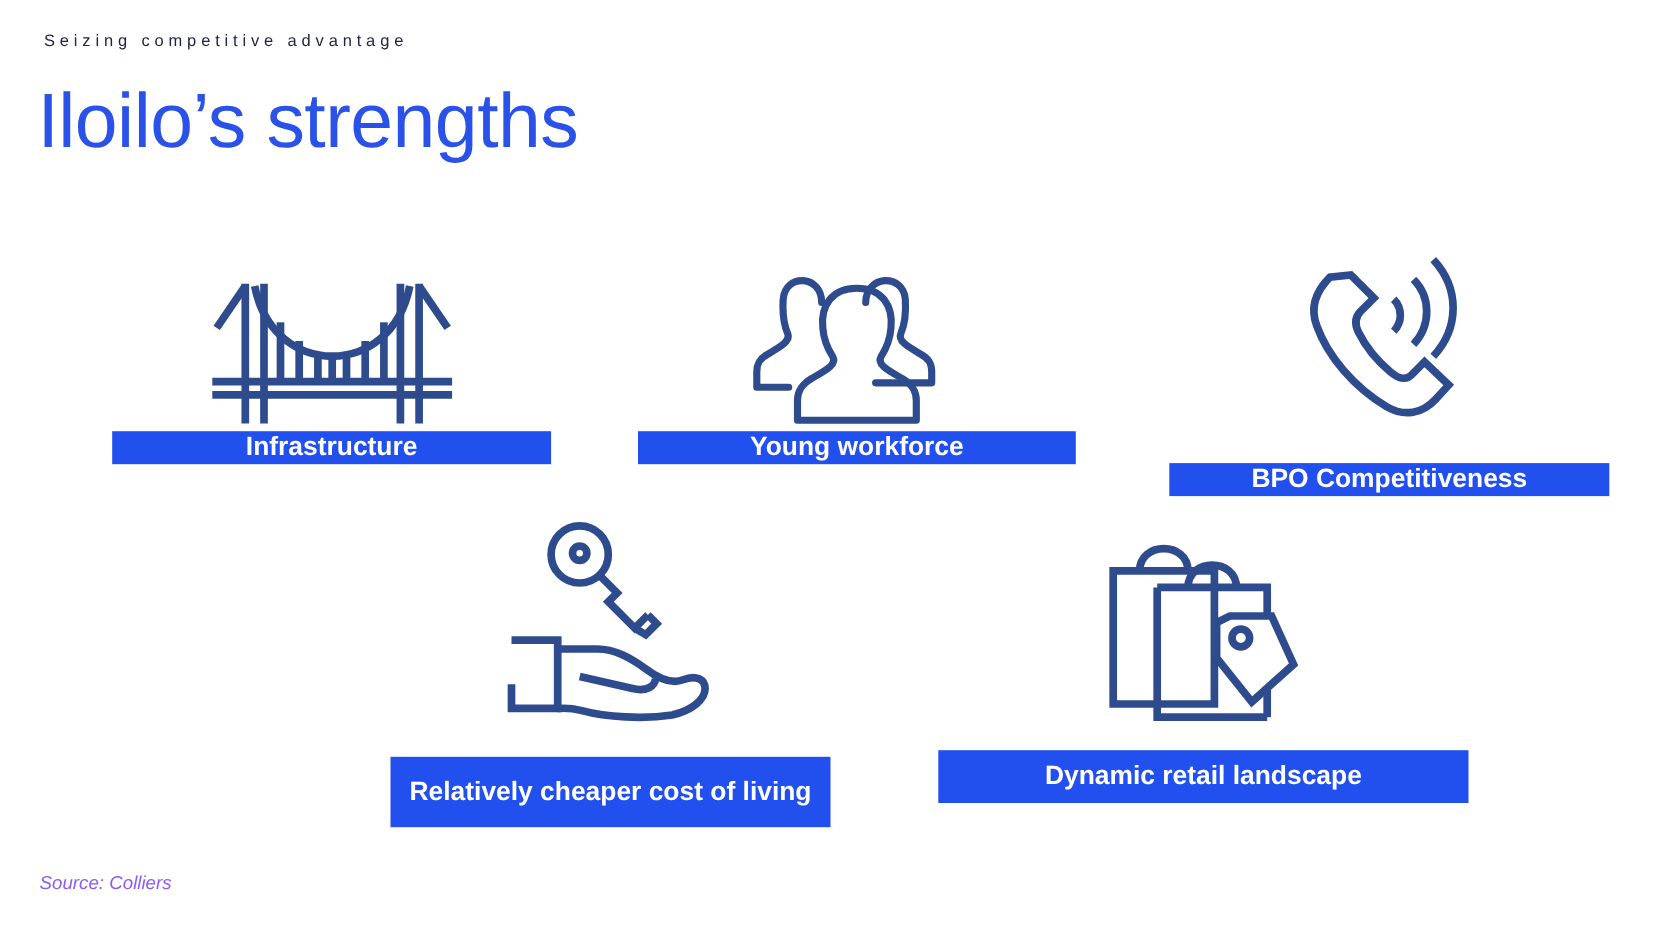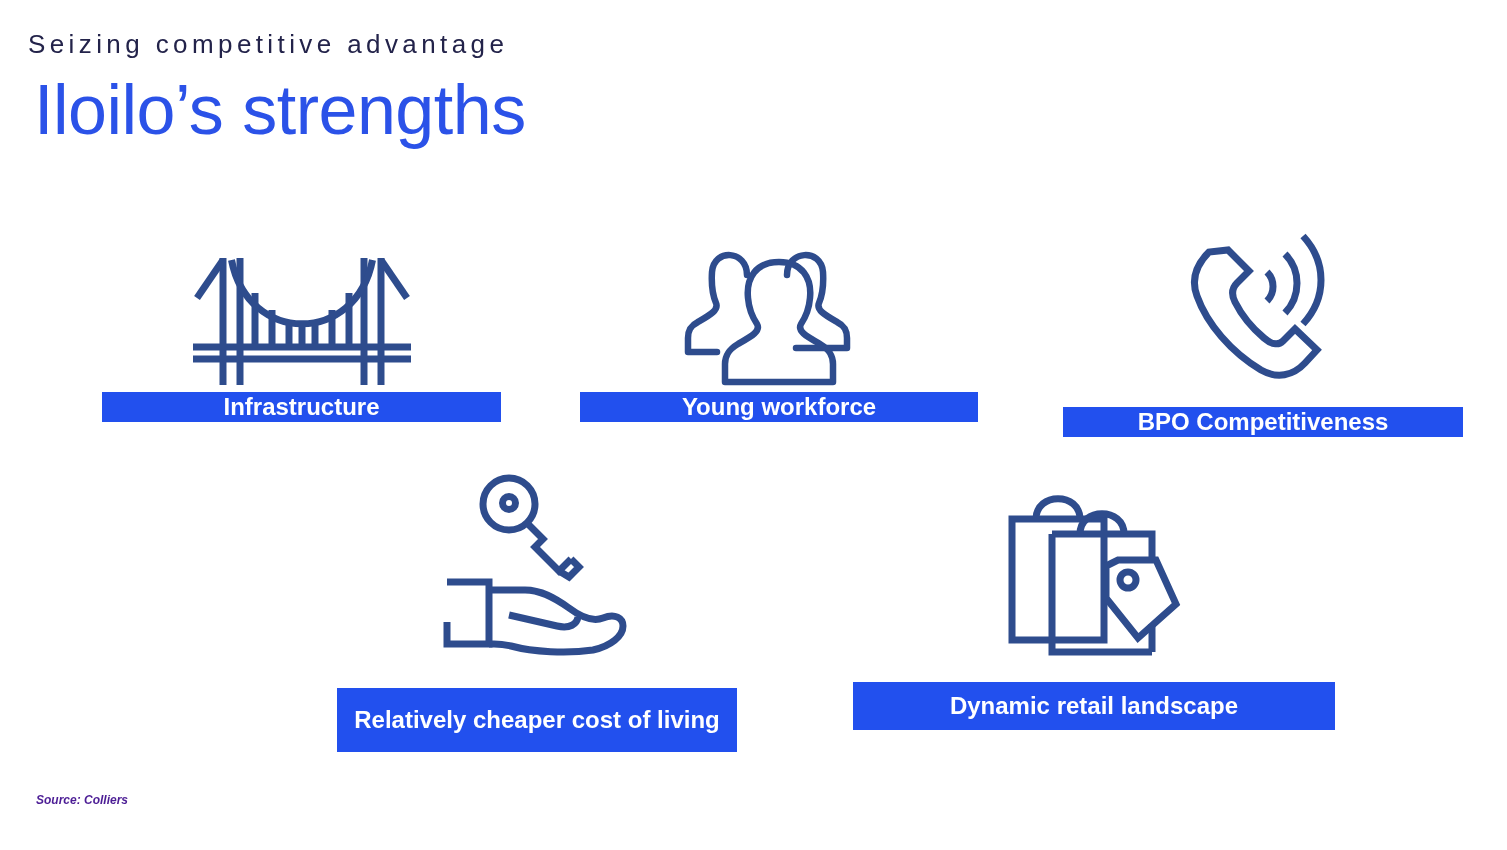--- a/index.html
+++ b/index.html
@@ -18,23 +18,23 @@
 
   .slide {
     position: absolute;
     inset: 0;
     background: #ffffff;
   }
 
   
   .eyebrow {
     position: absolute;
-    left: 28px;
+    left: 40px;
     top: 29px;
-    font-size: 26px;
+    font-size: 15px;
     letter-spacing: 4.4px;
     color: #23234a;
     font-weight: 400;
     white-space: nowrap;
   }
   .title {
     position: absolute;
     left: 34px;
     top: 62px;
     font-size: 70px;
@@ -79,40 +79,39 @@
   #card-infrastructure      { left: 102px;  top: 238px; width: 399px; }
   #card-infrastructure .icon-wrap  { height: 150px; }
   #card-infrastructure .label-bar  { width: 399px; height: 30px; margin-top: 4px; }
 
   #card-young-workforce     { left: 580px;  top: 226px; width: 398px; }
   #card-young-workforce .icon-wrap { height: 162px; }
   #card-young-workforce .label-bar { width: 398px; height: 30px; margin-top: 4px; }
 
   #card-bpo-competitiveness { left: 1063px; top: 216px; width: 400px; }
   #card-bpo-competitiveness .icon-wrap { height: 172px; }
-  #card-bpo-competitiveness .label-bar { width: 400px; height: 30px; margin-top: 19px; }
-
-  #card-cost-of-living      { left: 337px;  top: 472px; width: 400px; }
+  #card-bpo-competitiveness .label-bar { width: 400px; height: 30px; margin-top: 33px; }
+
+  #card-cost-of-living      { left: 355px;  top: 472px; width: 400px; }
   #card-cost-of-living .icon-wrap  { height: 182px; }
   #card-cost-of-living .label-bar  { width: 400px; height: 64px; margin-top: 34px; }
 
   #card-retail-landscape    { left: 853px;  top: 472px; width: 482px; }
   #card-retail-landscape .icon-wrap { height: 186px; }
   #card-retail-landscape .label-bar { width: 482px; height: 48px; margin-top: 24px; }
 
   
   .source {
     position: absolute;
     left: 36px;
     top: 793px;
-    font-size: 12px;
+    font-size: 17px;
     font-style: italic;
-    color: #4c1d95;
+    color: #8b5cf6;
     white-space: nowrap;
-    font-weight: bold;
   }
 </style>
 </head>
 <body>
 
 <div class="slide">
 
   <div class="eyebrow">Seizing competitive advantage</div>
   <div class="title">Iloilo’s strengths</div>
 

